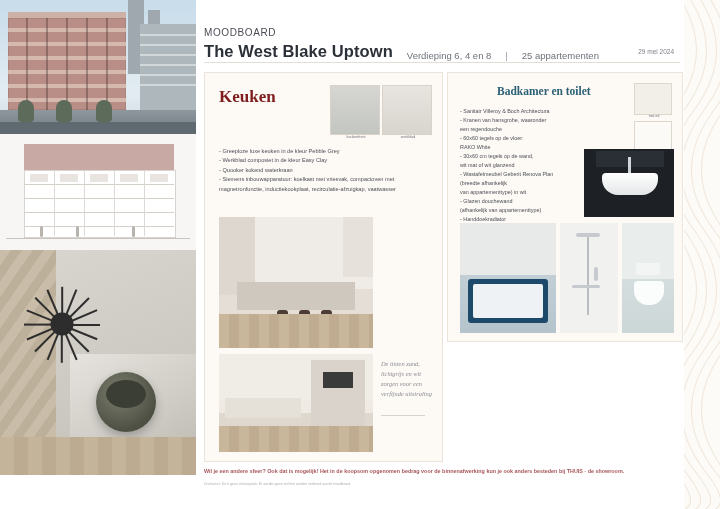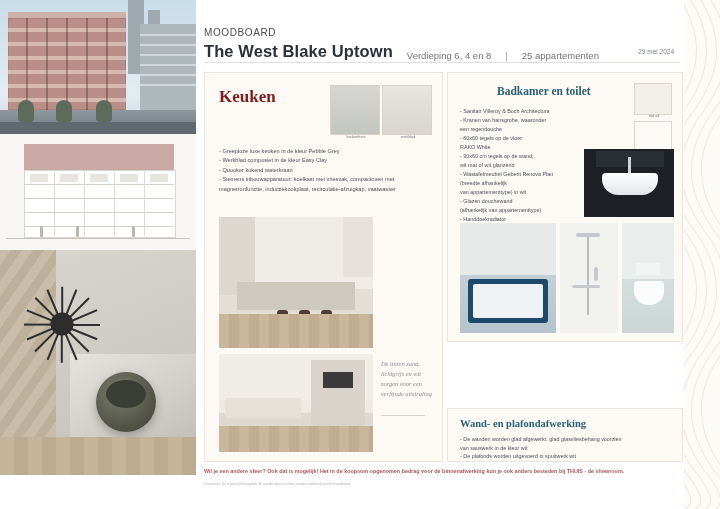--- a/index.html
+++ b/index.html
@@ -456,26 +456,18 @@
       </div>
 
       <div class="b-photo" id="bph-toilet">
         <div class="tl-wall"></div>
         <div class="tl-plate"></div>
         <div class="tl-bowl"></div>
       </div>
     </div>
 
 
-    <div class="card" id="card-wand">
-      <div class="card-title w-title">Wand- en plafondafwerking</div>
-      <div class="w-bullets">
-        <div>- De wanden worden glad afgewerkt: glad glasvliesbehang voorzien</div>
-        <div>  van sauswerk in de kleur wit</div>
-        <div>- De plafonds worden uitgevoerd in spuitwerk wit</div>
-      </div>
-    </div>
 
     <div class="footnote">Wil je een andere sfeer? Ook dat is mogelijk! Het in de koopsom opgenomen bedrag voor de binnenafwerking kun je ook anders besteden bij THUIS - de showroom.</div>
     <div class="disclaimer">Disclaimer: Dit is geen verkoopstuk. Er worden geen rechten worden ontleend aan dit moodboard.</div>
 
   </div>
 </div>
 
 </body></html>

